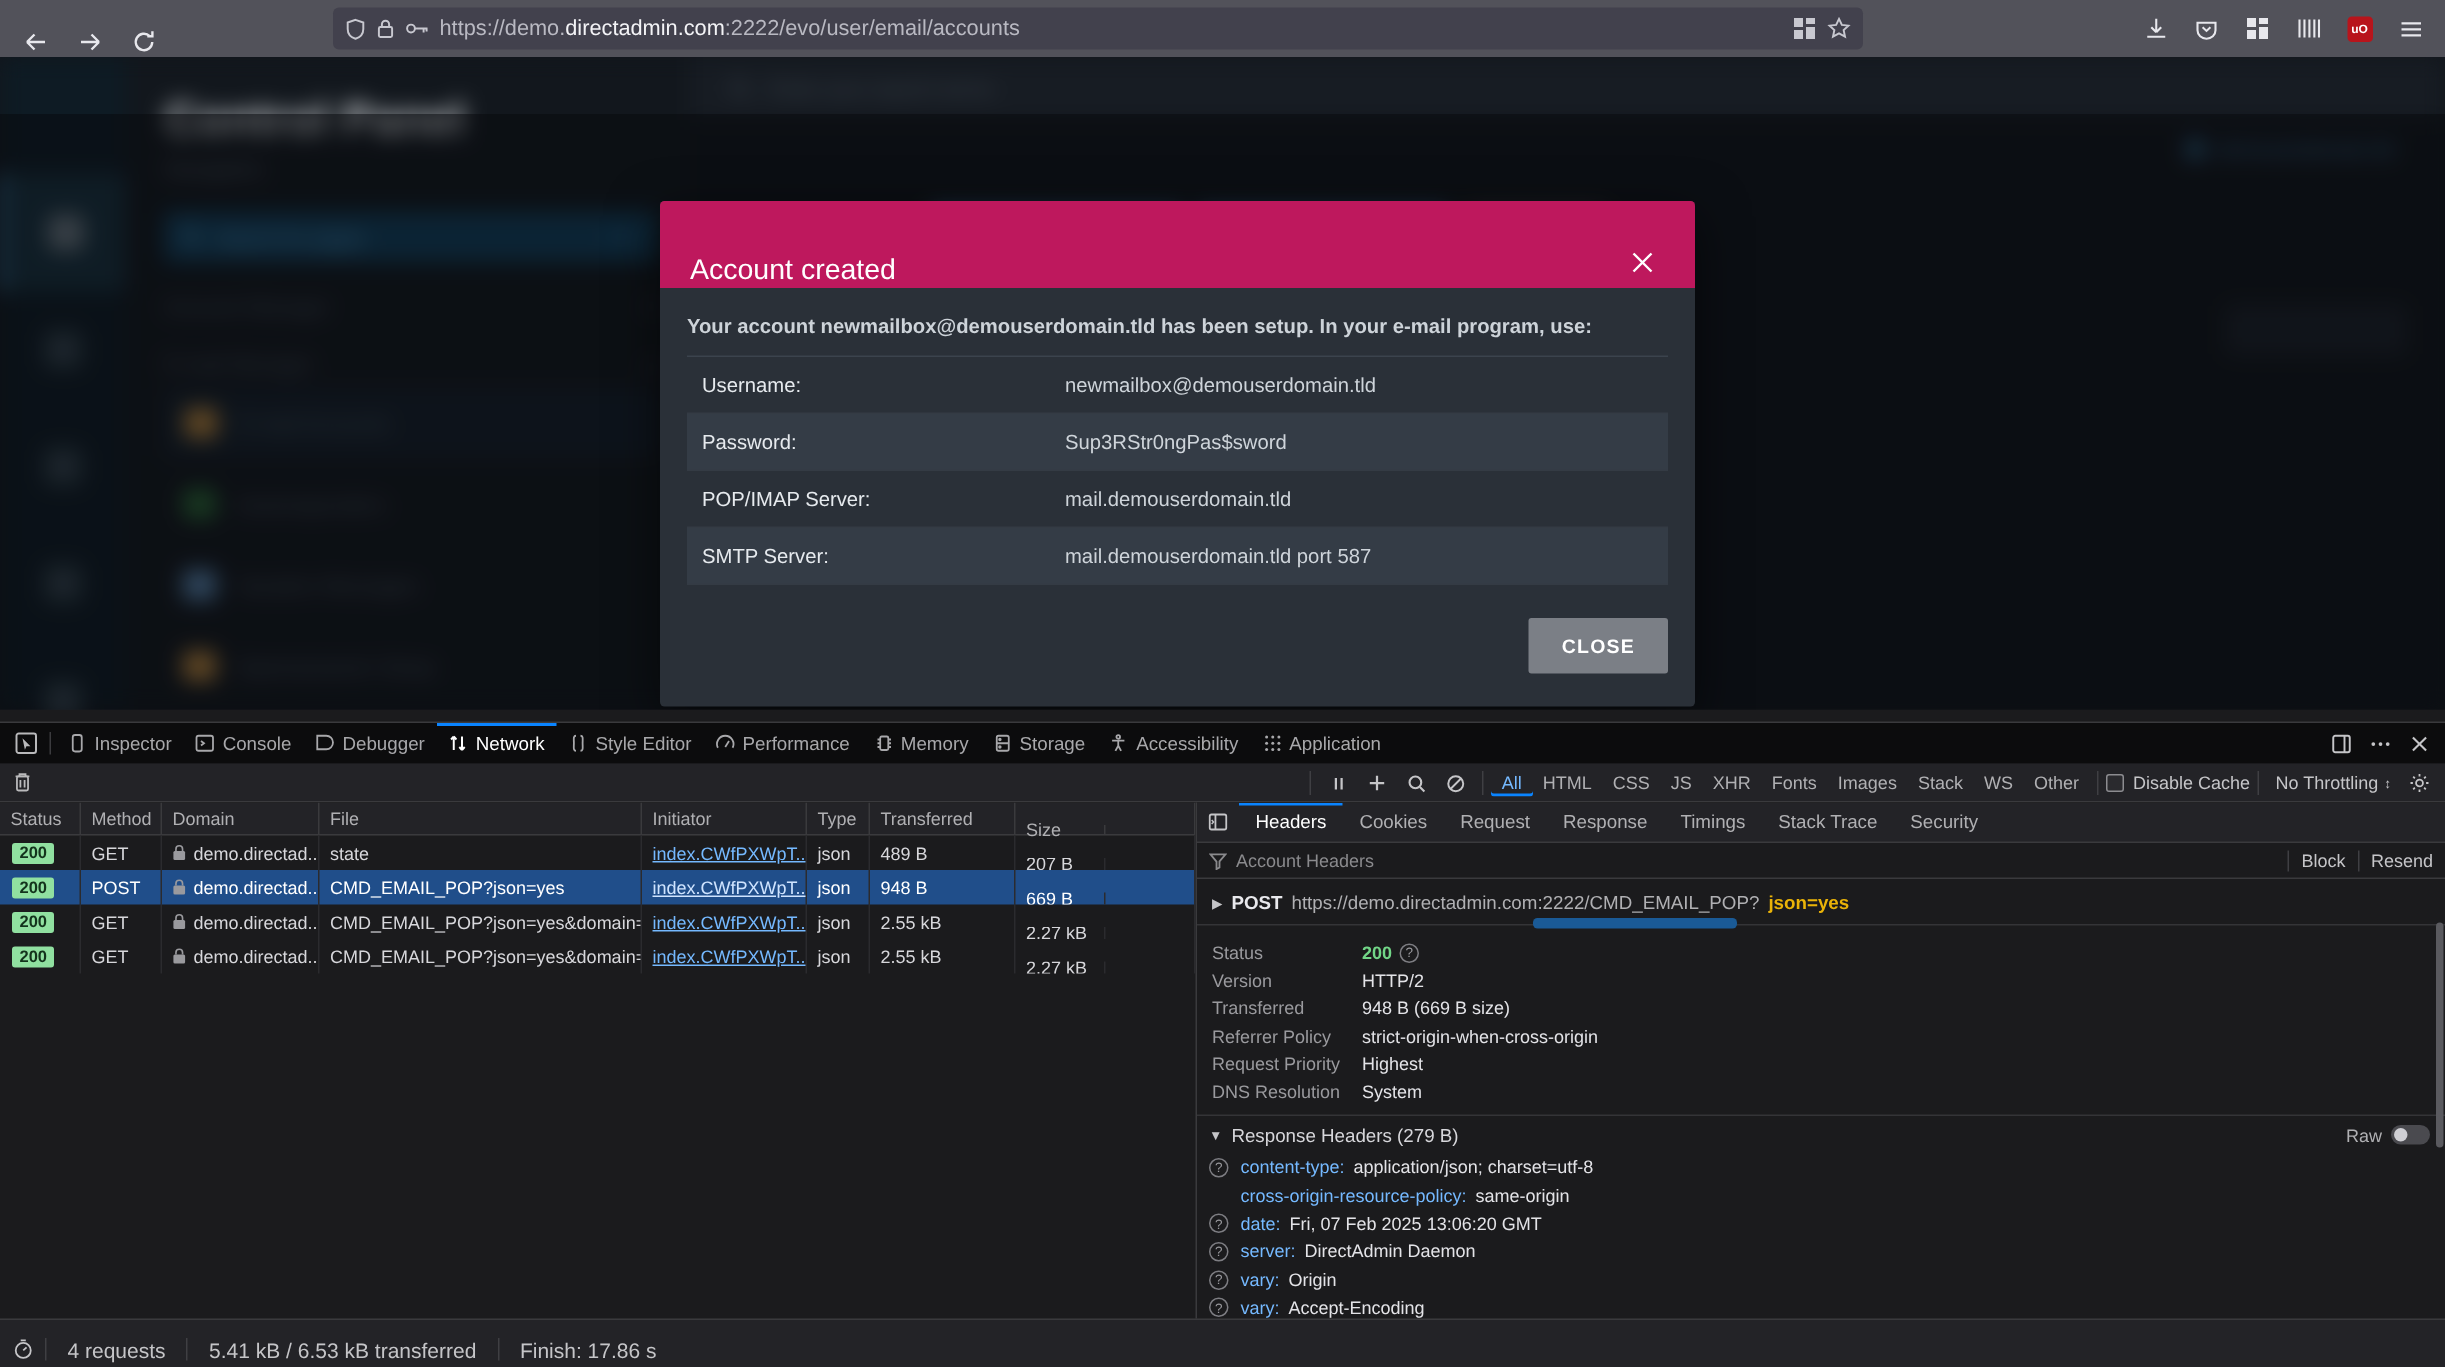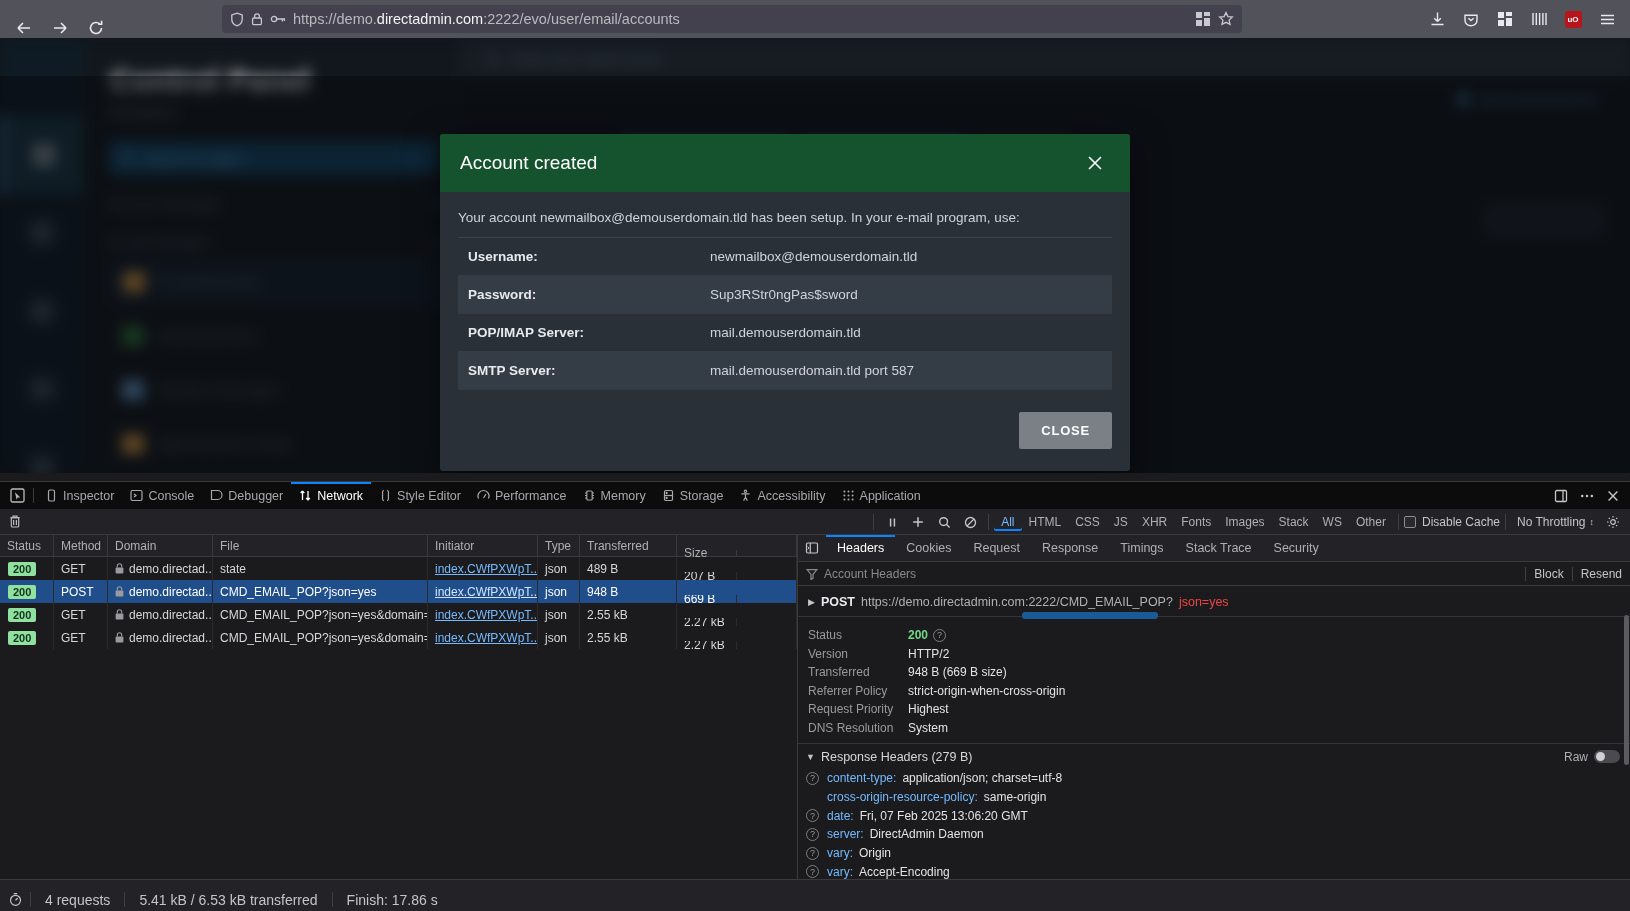--- a/index.html
+++ b/index.html
@@ -121,39 +121,40 @@
     position: absolute; left: 0; top: 38px; width: 1630px; height: 435px;
     background: rgba(8,10,14,0.52);
   }
   #modal {
     position: absolute; left: 440px; top: 96px; width: 690px;
     background: #2a3038; border-radius: 3px;
     box-shadow: 0 10px 34px rgba(0,0,0,.55);
     overflow: hidden;
   }
   #modal-header {
-    background: #14532d; height: 58px; display: flex; align-items: center;
+    background: #be185d; height: 58px; display: flex; align-items: flex-end;
     justify-content: space-between; padding: 0 18px 0 20px;
   }
   #modal-title { color: #fff; font-size: 19px; }
   #modal-close {
     width: 34px; height: 34px; display: flex; align-items: center; justify-content: center;
     color: #fff;
   }
   #modal-body { padding: 18px 18px 0 18px; }
   #modal-intro {
     color: #cdd3d9; font-size: 13.5px; padding: 0 0 12px 0;
     border-bottom: 1px solid #3b434d;
+    font-weight: bold;
   }
   .kv-row {
     display: flex; align-items: center; height: 38px; padding: 0 10px;
     border-bottom: 1px solid #343b44;
   }
   .kv-row.alt { background: #343c46; }
-  .kv-key { width: 242px; color: #e6eaee; font-size: 13.5px; font-weight: bold; }
+  .kv-key { width: 242px; color: #e6eaee; font-size: 13.5px; font-weight: normal; }
   .kv-val { color: #ced4da; font-size: 13.5px; }
   #modal-footer { padding: 22px 18px 22px 18px; display: flex; justify-content: flex-end; }
   #modal-close-btn {
     background: #7b7f86; color: #fff; font-size: 13px; font-weight: bold;
     letter-spacing: .8px; padding: 11px 22px; border-radius: 2px;
   }
 
   
   #devtools {
     position: absolute; left: 0; top: 481px; width: 1630px; height: 438px;
@@ -256,21 +257,21 @@
   #det-filter .ph { color: #8a8a8d; font-size: 12px; }
   #det-filter-right { position: absolute; right: 0; top: 0; height: 24px; display: flex;
     align-items: center; color: #c5c5c8; font-size: 12px; }
   #det-filter-right .ba { padding: 0 8px; border-left: 1px solid #3f3f43; }
   #det-url {
     padding: 9px 0 7px 10px; font-size: 12.5px; color: #b0b0b3;
     display: flex; align-items: center; gap: 6px; position: relative;
   }
   #det-url .tw { color: #c5c5c8; font-size: 9px; }
   #det-url .m { color: #e8e8ec; font-weight: bold; }
-  #det-url .q { color: #ef4444; }
+  #det-url .q { color: #eab308; font-weight: bold; }
   #det-url-redaction {
     position: absolute; left: 224px; top: 26px; width: 136px; height: 7px;
     background: #1a5a96; border-radius: 3px;
   }
   #det-sum { border-top: 1px solid #343437; padding: 9px 0 6px 0; }
   .sum-row { display: flex; height: 18.5px; align-items: center; font-size: 12px; }
   .sum-k { width: 110px; padding-left: 10px; color: #9a9a9e; }
   .sum-v { color: #e3e3e7; display: flex; align-items: center; gap: 5px; }
   .sum-v .ok { color: #72d687; font-weight: bold; }
   #resp-head {

